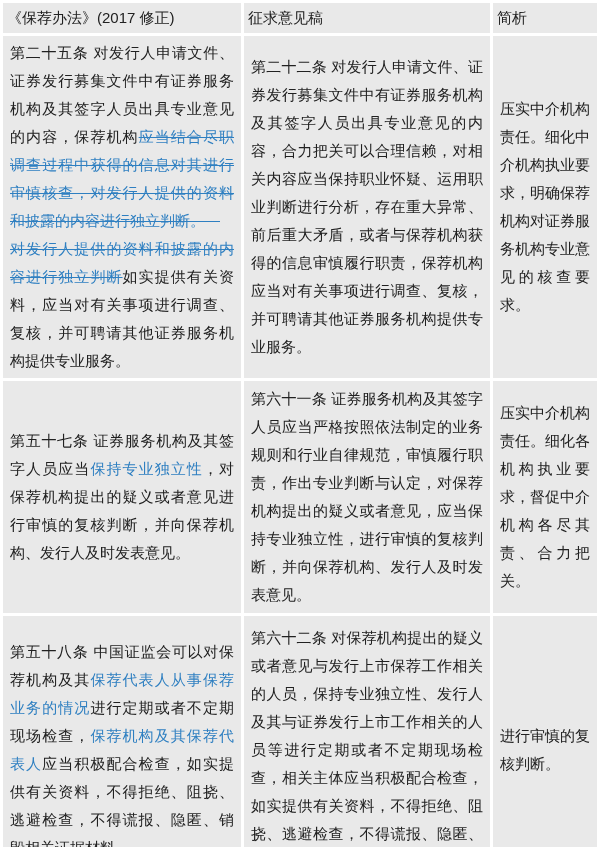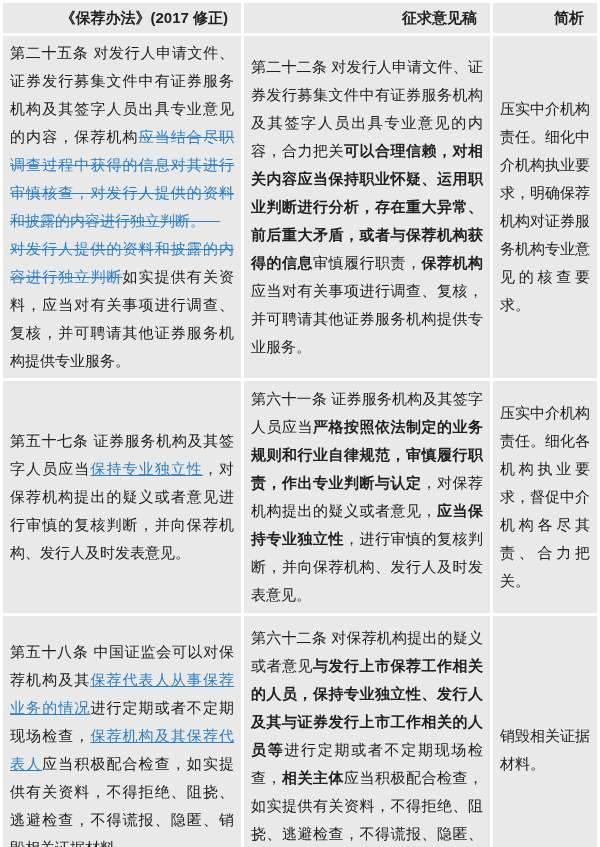--- a/index.html
+++ b/index.html
@@ -11,41 +11,41 @@
     border-collapse: separate;
     border-spacing: 3px;
     background: var(--sep);
   }
   col.c1 { width: 238px; }
   col.c2 { width: 246px; }
   col.c3 { width: 104px; }
   th, td { background: var(--cell-bg); }
   th {
     font-size: 15px;
-    font-weight: 700;
-    text-align: right;
+    font-weight: 400;
+    text-align: left;
     height: 26px;
-    padding: 2px 13px;
+    padding: 2px 4px;
     vertical-align: middle;
   }
   td {
     font-size: 15px;
     line-height: 28px;
     text-align: justify;
     vertical-align: middle;
     padding: 3px 7px;
     word-break: break-all;
   }
   tbody tr:nth-child(1) td { height: 314px; }
   tbody tr:nth-child(2) td { height: 226px; }
   tbody tr:nth-child(3) td { height: 262px; }
   td p { margin: 0; }
-  .seg-bold { font-weight: 700; }
+  .seg-bold { font-weight: 400; }
   .seg-strike { color: var(--blue); text-decoration: line-through; }
-  .seg-underline { color: var(--blue); text-decoration: underline; }
+  .seg-underline { color: var(--blue); }
 </style>
 </head>
 <body>
 
 <table class="compare">
   <colgroup>
     <col class="c1">
     <col class="c2">
     <col class="c3">
   </colgroup>
@@ -81,17 +81,17 @@
         </td>
       </tr>
       <tr>
         <td>
           <p><span class="seg-normal">第五十八条 中国证监会可以对保荐机构及其</span><span class="seg-underline">保荐代表人从事保荐业务的情况</span><span class="seg-normal">进行定期或者不定期现场检查，</span><span class="seg-underline">保荐机构及其保荐代表人</span><span class="seg-normal">应当积极配合检查，如实提供有关资料，不得拒绝、阻挠、逃避检查，不得谎报、隐匿、销毁相关证据材料。</span></p>
         </td>
         <td>
           <p><span class="seg-normal">第六十二条 对保荐机构提出的疑义或者意见</span><span class="seg-bold">与发行上市保荐工作相关的人员，保持专业独立性、发行人及其与证券发行上市工作相关的人员等</span><span class="seg-normal">进行定期或者不定期现场检查，</span><span class="seg-bold">相关主体</span><span class="seg-normal">应当积极配合检查，如实提供有关资料，不得拒绝、阻挠、逃避检查，不得谎报、隐匿、销毁相关证据材料。</span></p>
         </td>
         <td>
-          <p><span class="seg-normal">销毁相关证据材料。</span></p>
+          <p><span class="seg-normal">进行审慎的复核判断。</span></p>
         </td>
       </tr>
     </tbody>
 </table>
 
 </body></html>

